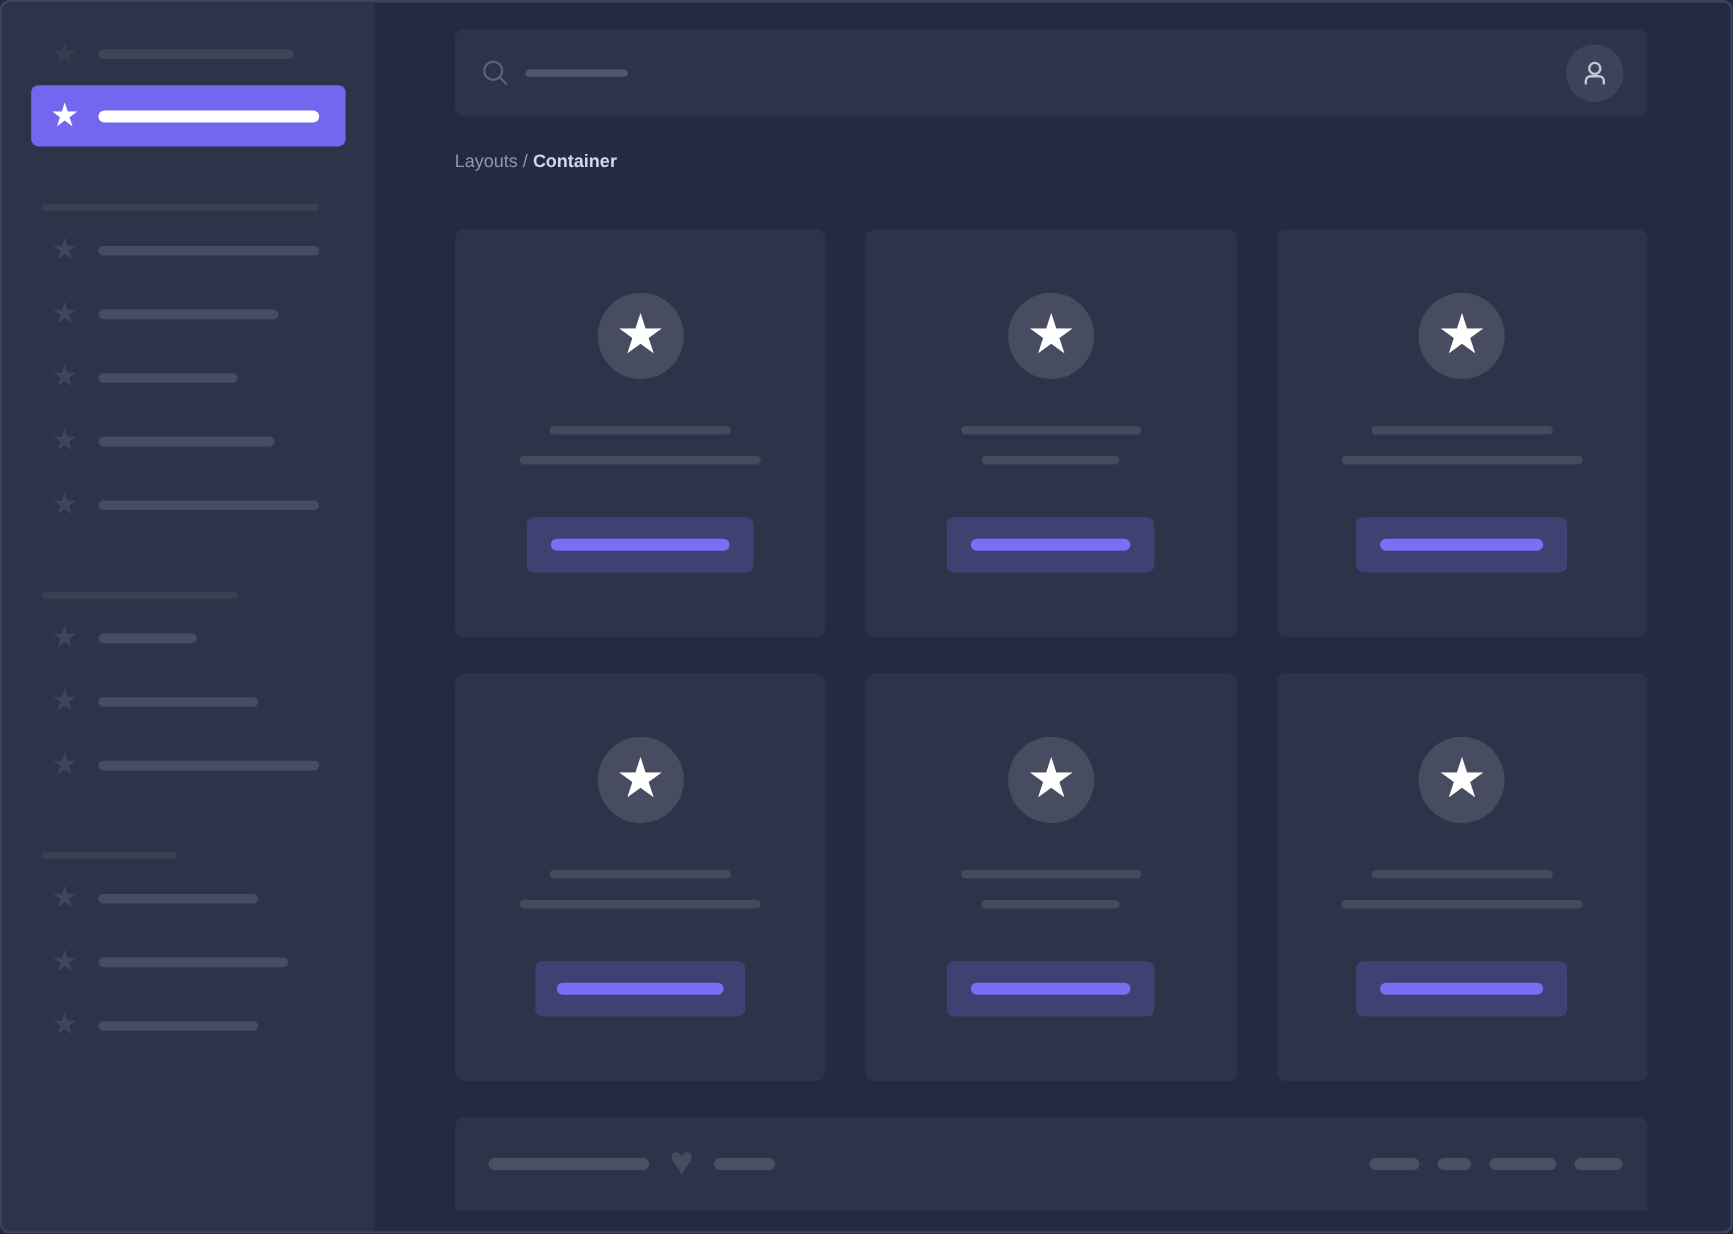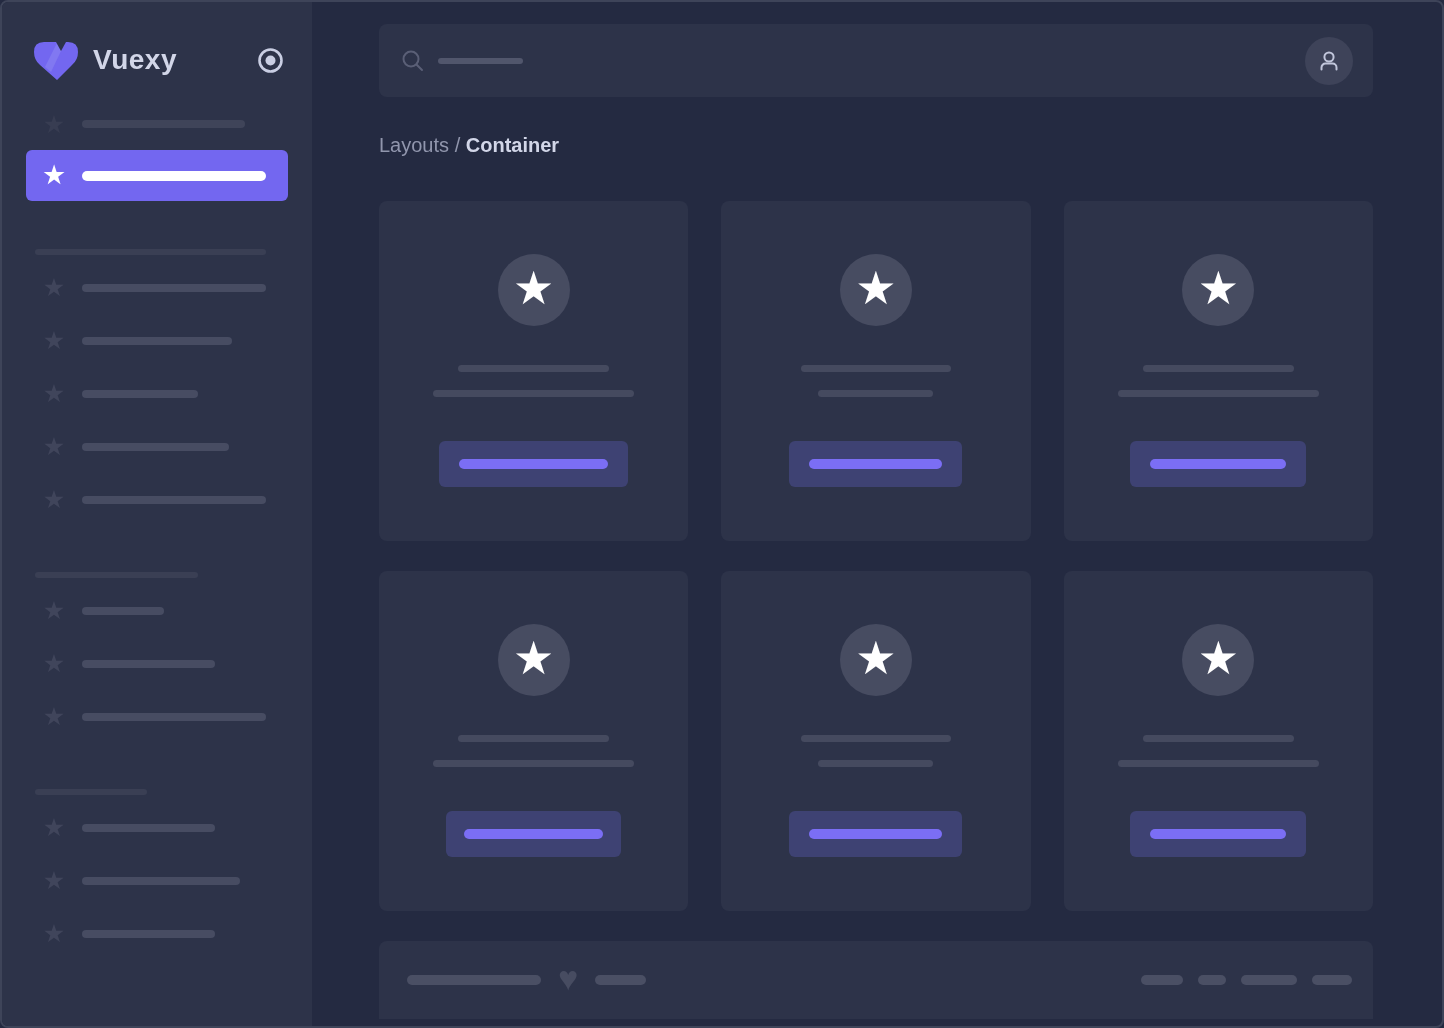--- a/index.html
+++ b/index.html
@@ -34,21 +34,21 @@
 
   
   .main { flex:1; padding:0 69px 0 67px; }
 
   .search { margin-top:22px; height:73px; background:#2d3349; border-radius:8px;
             display:flex; align-items:center; padding:0 20px 0 22px; cursor:text; }
   .search-ph { height:6px; border-radius:3px; background:#51566c; margin-left:14px; }
   .avatar { margin-left:auto; width:48px; height:48px; border-radius:50%; background:#3e4359;
             display:flex; align-items:center; justify-content:center; }
 
-  .breadcrumb { margin-top:38px; font-size:20px; color:#9196ad; line-height:20px; }
+  .breadcrumb { margin-top:28px; font-size:15px; color:#9196ad; line-height:20px; }
   .breadcrumb .crumb-current { color:#d2d6e8; font-weight:700; }
 
   .grid { margin-top:46px; display:grid; grid-template-columns:repeat(3, 1fr); gap:30px 33px; }
   .card { height:340px; background:#2d3349; border-radius:8px;
           display:flex; flex-direction:column; align-items:center; }
   .circle { width:72px; height:72px; border-radius:50%; background:#474c61; margin-top:53px;
             display:flex; align-items:center; justify-content:center; }
   .cstar { color:#ffffff; font-size:46px; line-height:1; transform:translateY(-2px); }
   .cl { height:7px; border-radius:3.5px; background:#454a5f; }
   .cl.l1 { margin-top:39px; }
@@ -62,36 +62,20 @@
   .bbar { height:10px; border-radius:5px; background:#4a4f64; }
   .heart { color:#474c61; font-size:34px; line-height:1; margin:0 17px; transform:translateY(-2px); cursor:pointer; }
   .bottom-right { margin-left:auto; display:flex; gap:15px; align-items:center; }
 </style>
 </head>
 <body>
 
 <div class="frame">
 
   <aside class="sidebar">
-    <div class="side-head">
-      <span style="display:flex;">
-        <svg width="52" height="42" viewBox="0 0 52 42">
-          <path fill="#7367f0" d="M14,3 h24 q10,0 10,10 q0,8 -6,13 L27,41 L10,26 Q4,21 4,13 Q4,3 14,3 Z"></path>
-          <path fill="#9089f2" opacity="0.5" d="M27,4 L31,12 L21,33 L15,28 Z"></path>
-          <path fill="#2d3349" d="M26,3 l10,0 l-5,9 z"></path>
-        </svg>
-      </span>
-      <span class="brand">Vuexy</span>
-      <span class="pin">
-        <svg width="27" height="27" viewBox="0 0 27 27">
-          <circle cx="13.5" cy="13.5" r="11" fill="none" stroke="#c9cee3" stroke-width="2.6"></circle>
-          <circle cx="13.5" cy="13.5" r="5" fill="#c9cee3"></circle>
-        </svg>
-      </span>
-    </div>
     <nav id="menu">
         <div class="mi dim top">
           <span class="mstar">★</span>
           <div class="mbar" style="width: 163px;"></div>
         </div>
         <div class="active-item">
           <span class="mstar">★</span>
           <div class="mbar" style="width: 184px;"></div>
         </div>
         <div class="sec-block first">

